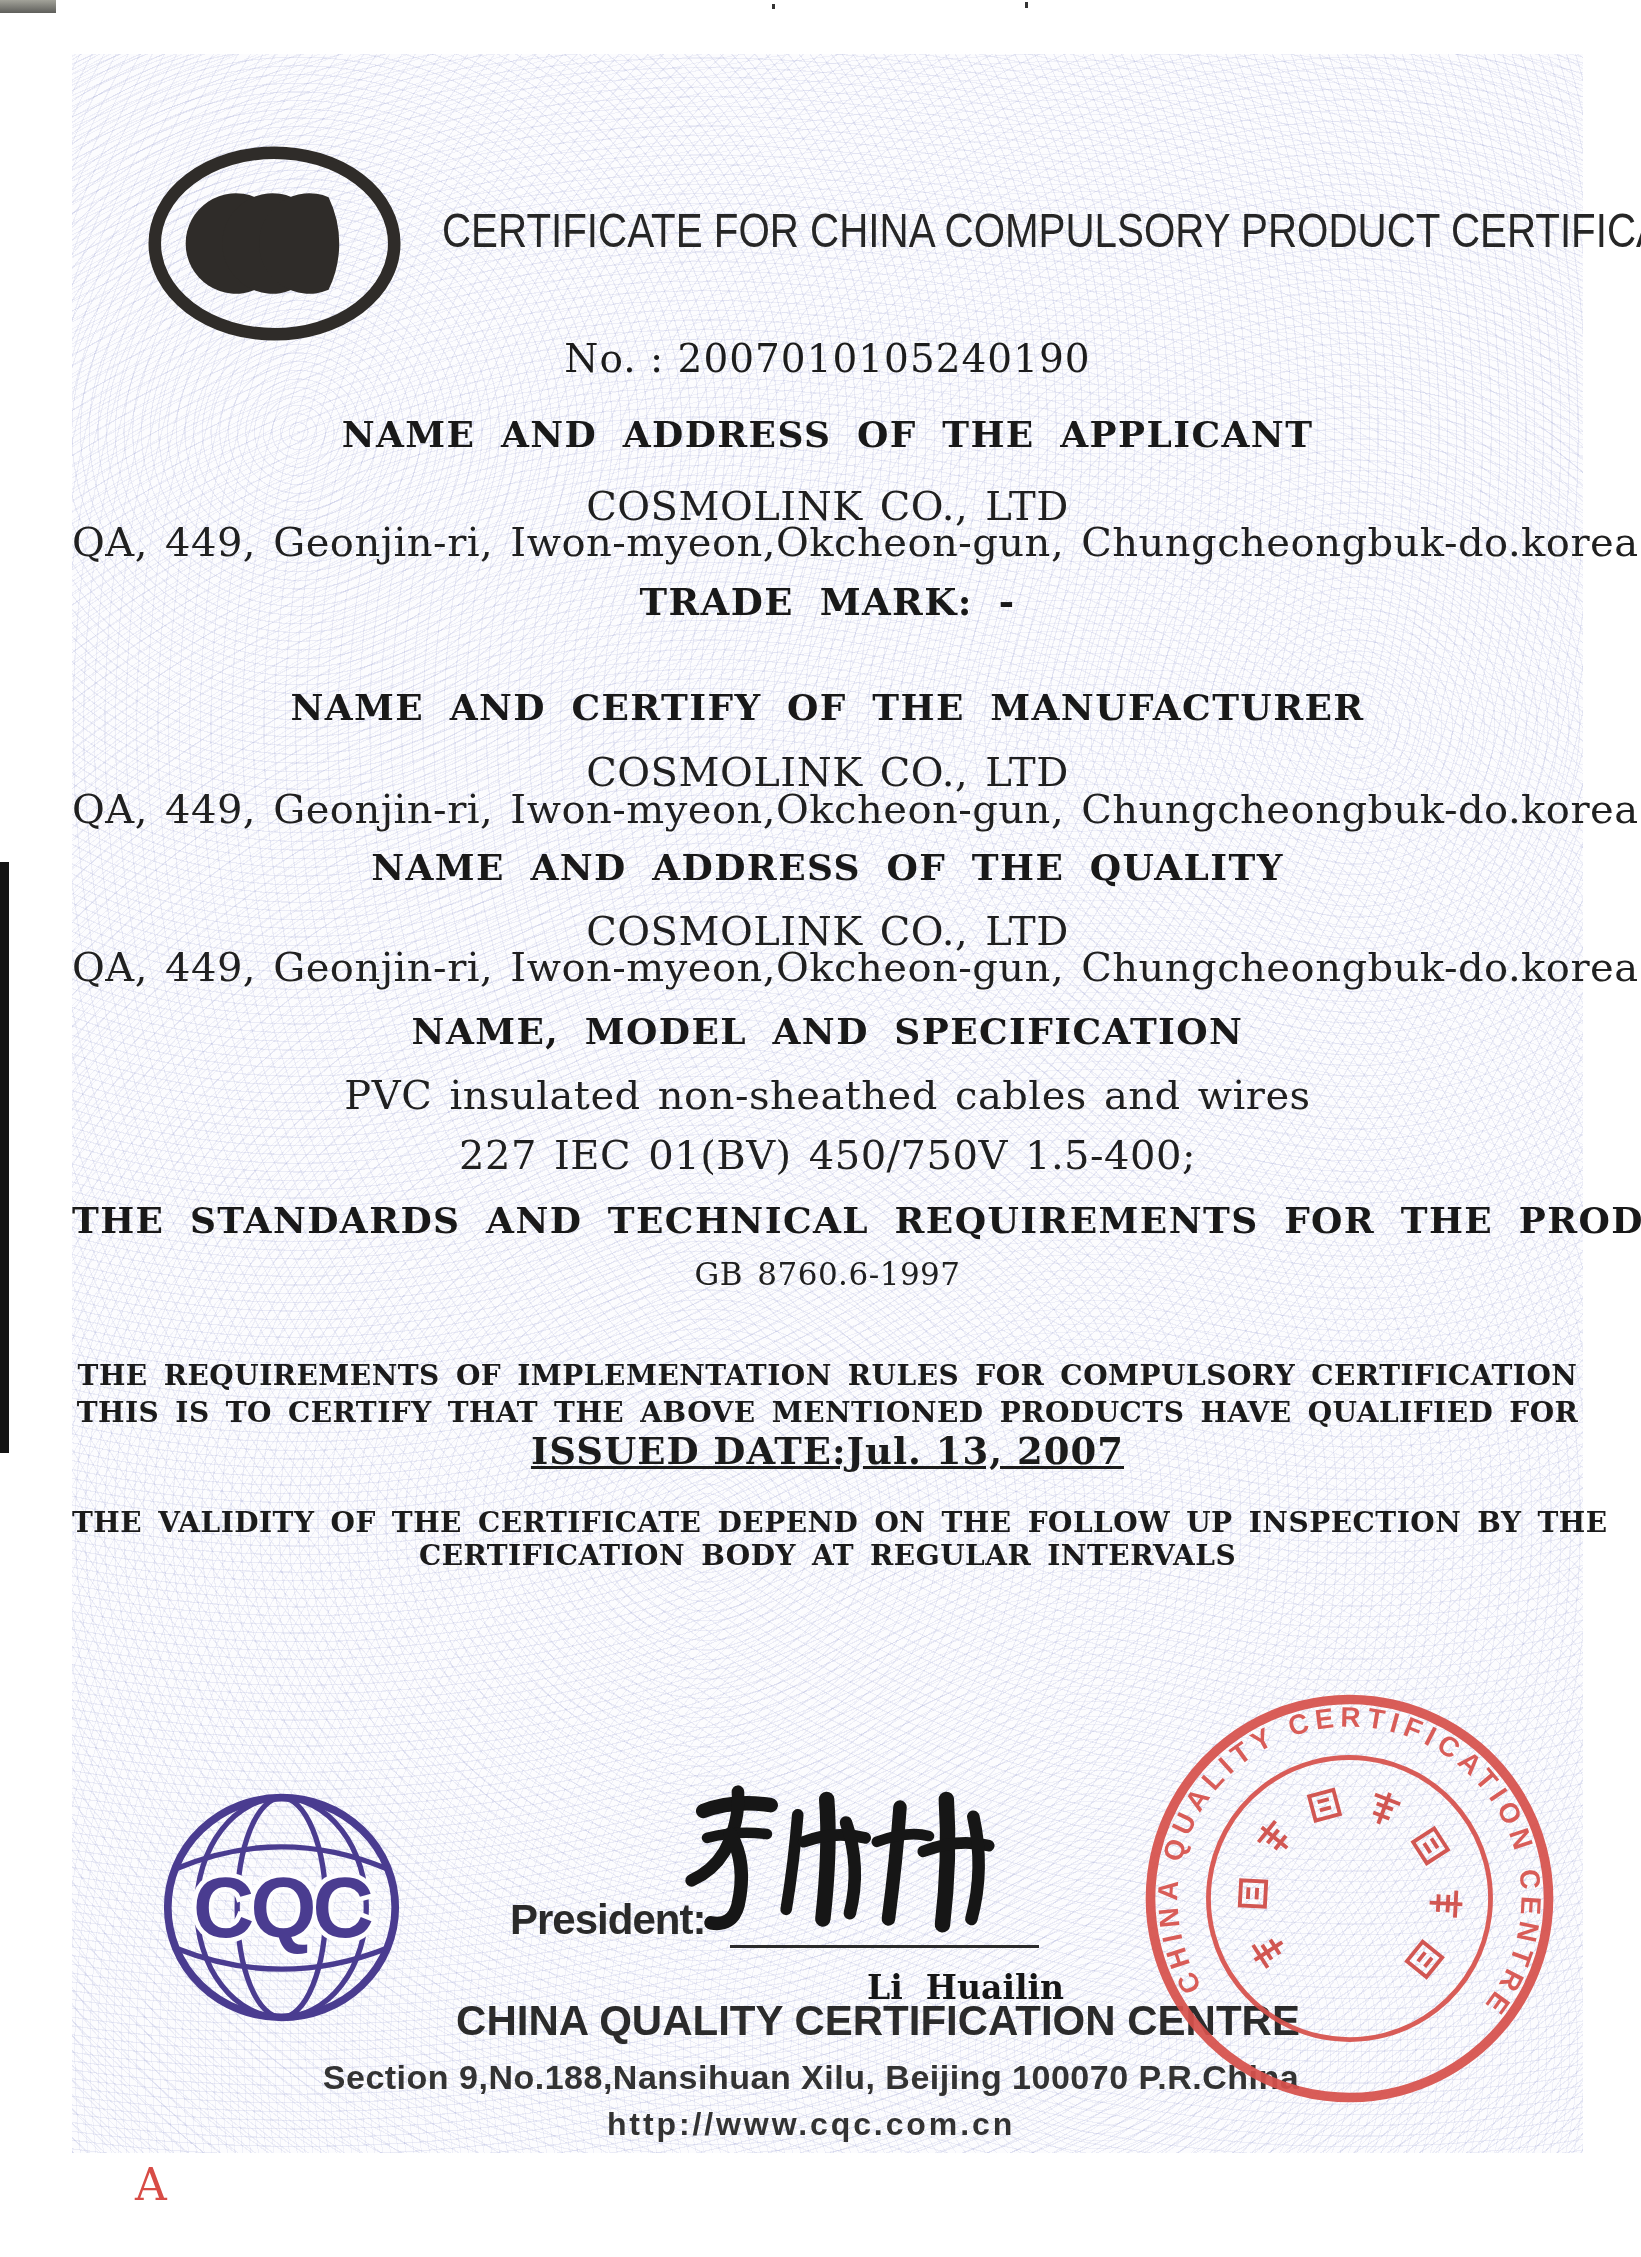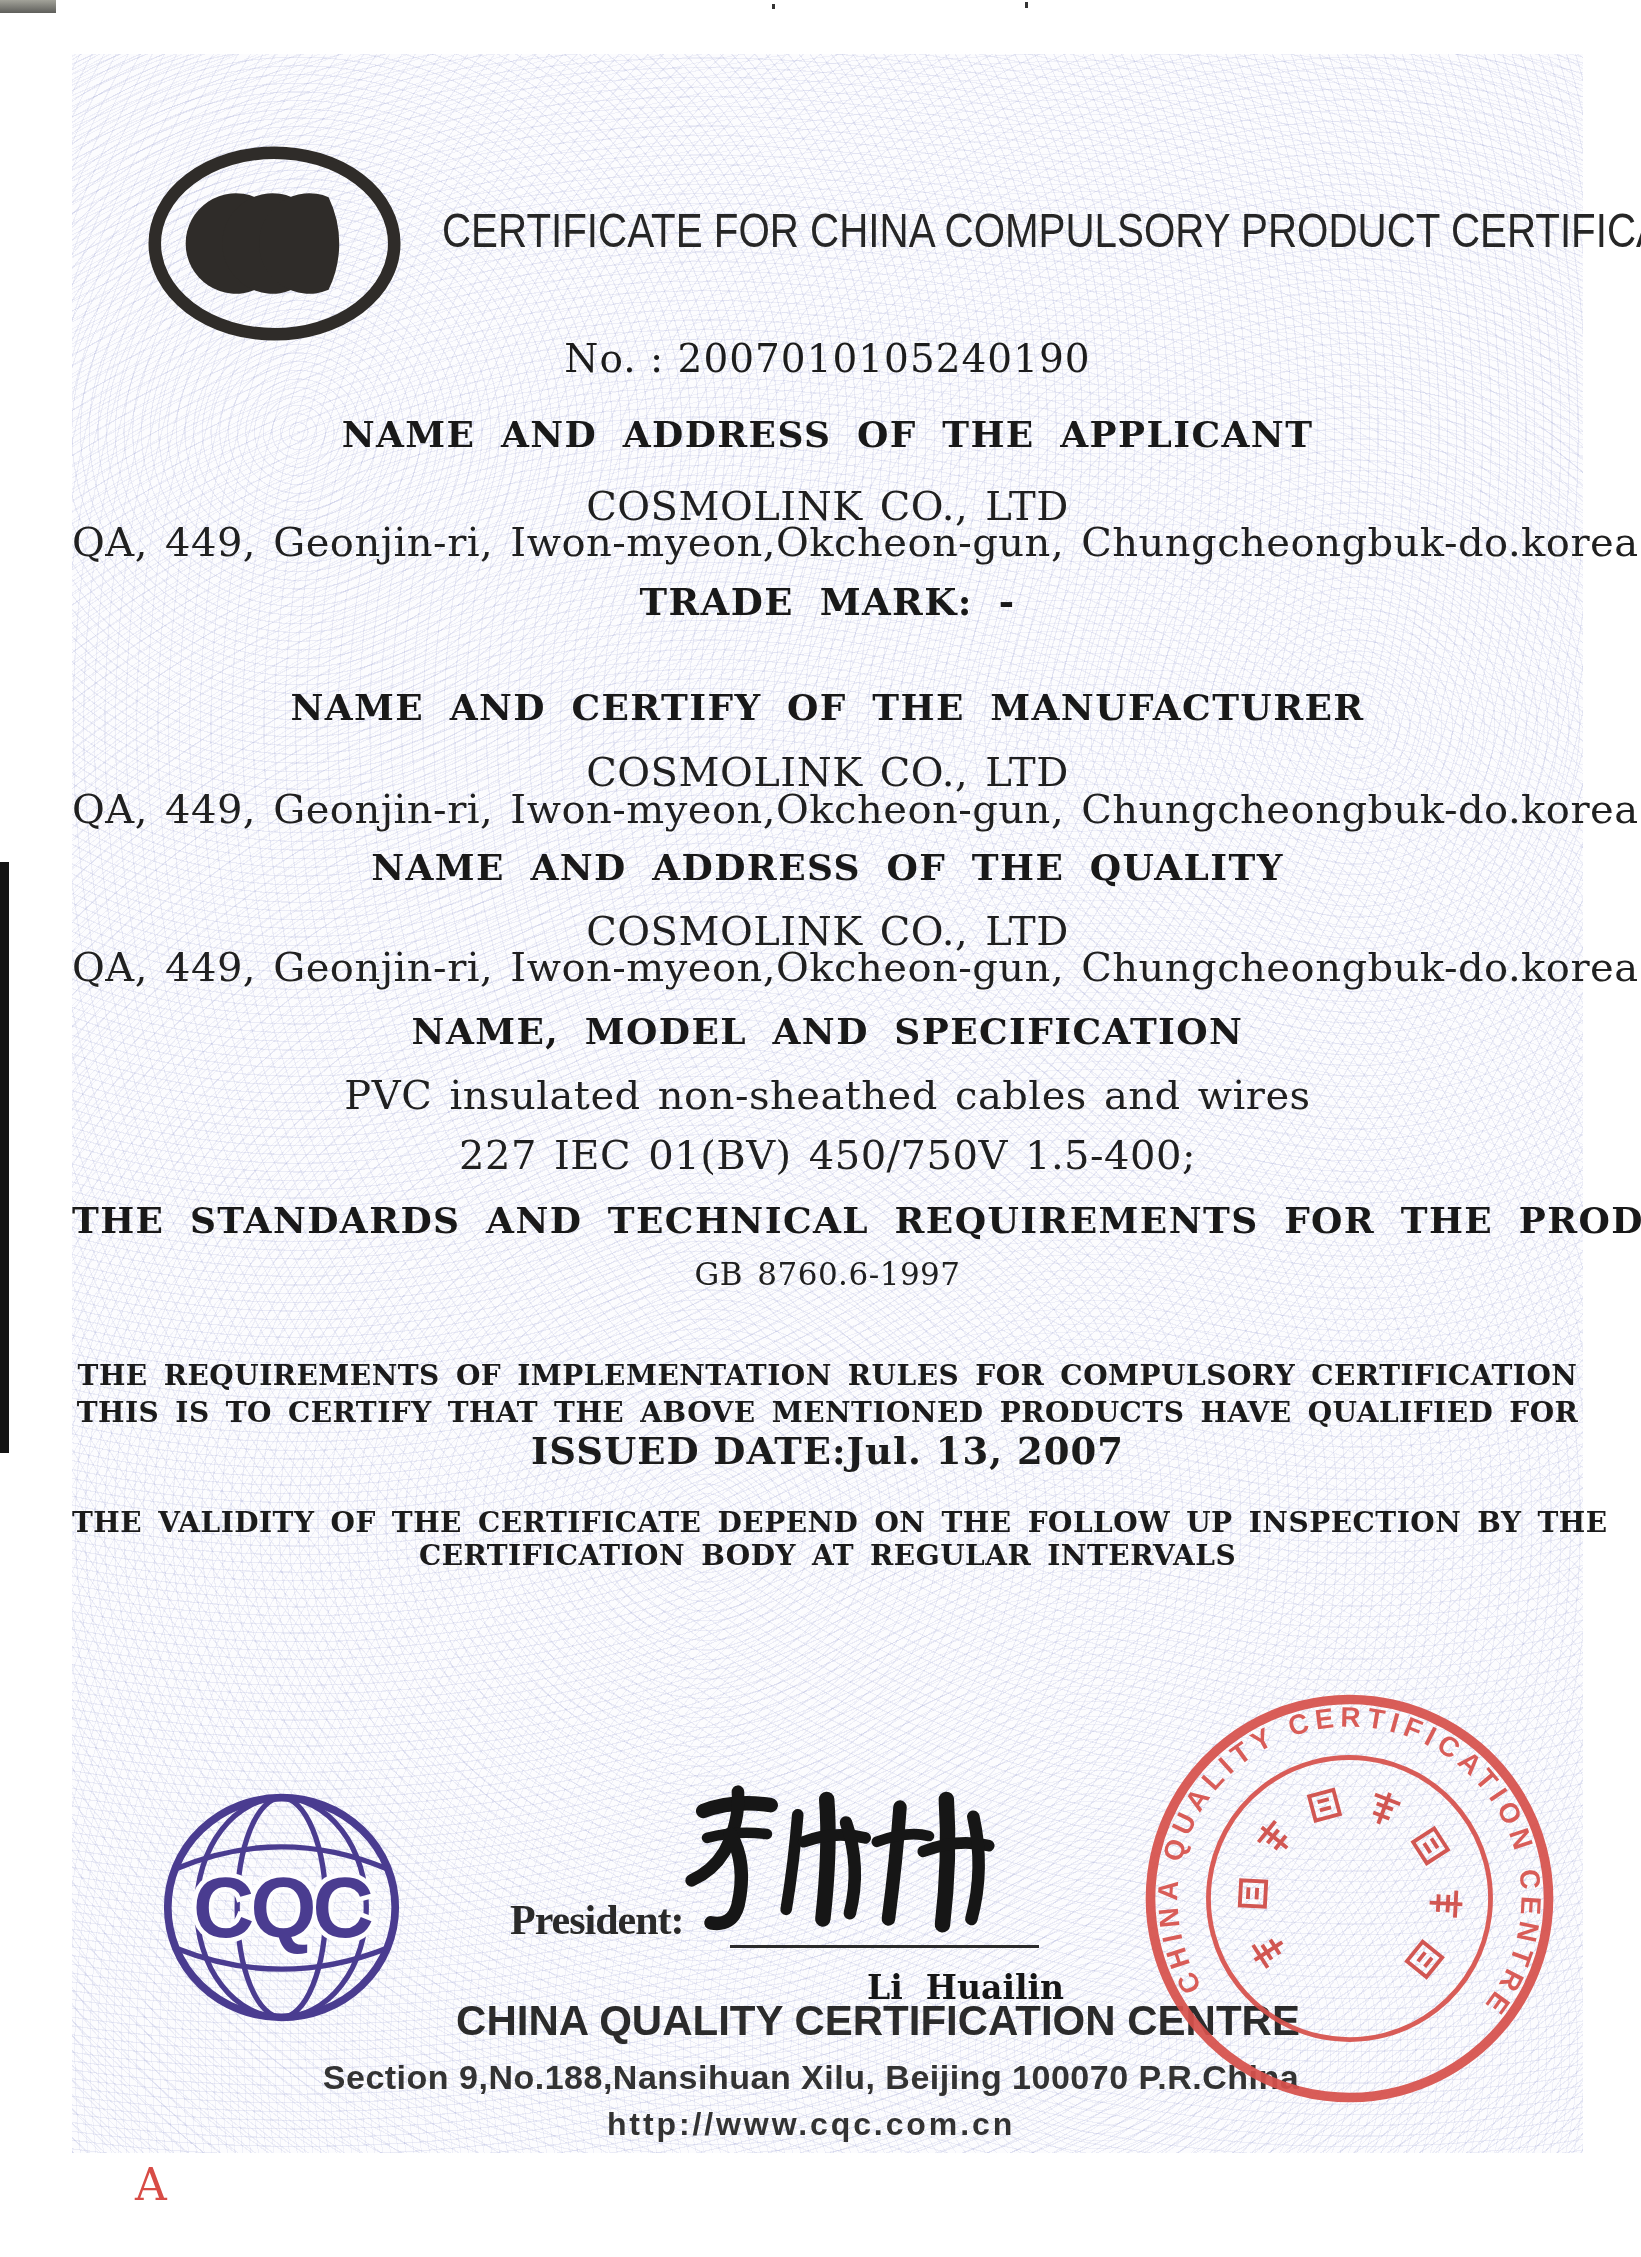--- a/index.html
+++ b/index.html
@@ -29,26 +29,26 @@
 
   .title{
     position:absolute;left:442px;top:203px;white-space:nowrap;
     font-family:"Liberation Sans",sans-serif;font-size:48px;font-weight:400;
     color:#262626;transform:scaleX(.84);transform-origin:left center;letter-spacing:0px;
   }
   .no-line{top:336px;font-size:39px;letter-spacing:1px;}
   .hd{font-weight:700;font-size:36px;letter-spacing:1.4px;word-spacing:11.6px;color:#191919;}
   .bd{font-size:40px;letter-spacing:0.5px;word-spacing:3.9px;color:#202020;}
   .hd-sm{font-weight:700;font-size:28px;letter-spacing:0.5px;word-spacing:5.8px;color:#1b1b1b;}
-  .issued{font-weight:700;font-size:37px;letter-spacing:1px;}
+  .issued{font-weight:700;font-size:37px;letter-spacing:1px;text-decoration:underline;}
 
   
   .president{
     position:absolute;left:510px;top:1896px;
-    font-family:Liberation Serif, serif;font-weight:700;font-size:42px;
+    font-family:Liberation Sans, sans-serif;font-weight:700;font-size:42px;
     color:#2a2a2a;letter-spacing:-1px;
   }
   .sig-underline{position:absolute;left:730px;top:1945px;width:309px;height:2.9px;background:#2b2b2b;}
   .li-huailin{
     position:absolute;left:734px;top:1968px;width:463px;text-align:center;
     font-family:"DejaVu Serif",serif;font-weight:700;font-size:33px;word-spacing:11.6px;color:#161616;
   }
   .org{
     position:absolute;left:241px;top:1997px;width:1274px;text-align:center;white-space:nowrap;
     font-family:"Liberation Sans",sans-serif;font-weight:700;font-size:42px;color:#2b2b2b;letter-spacing:0;

